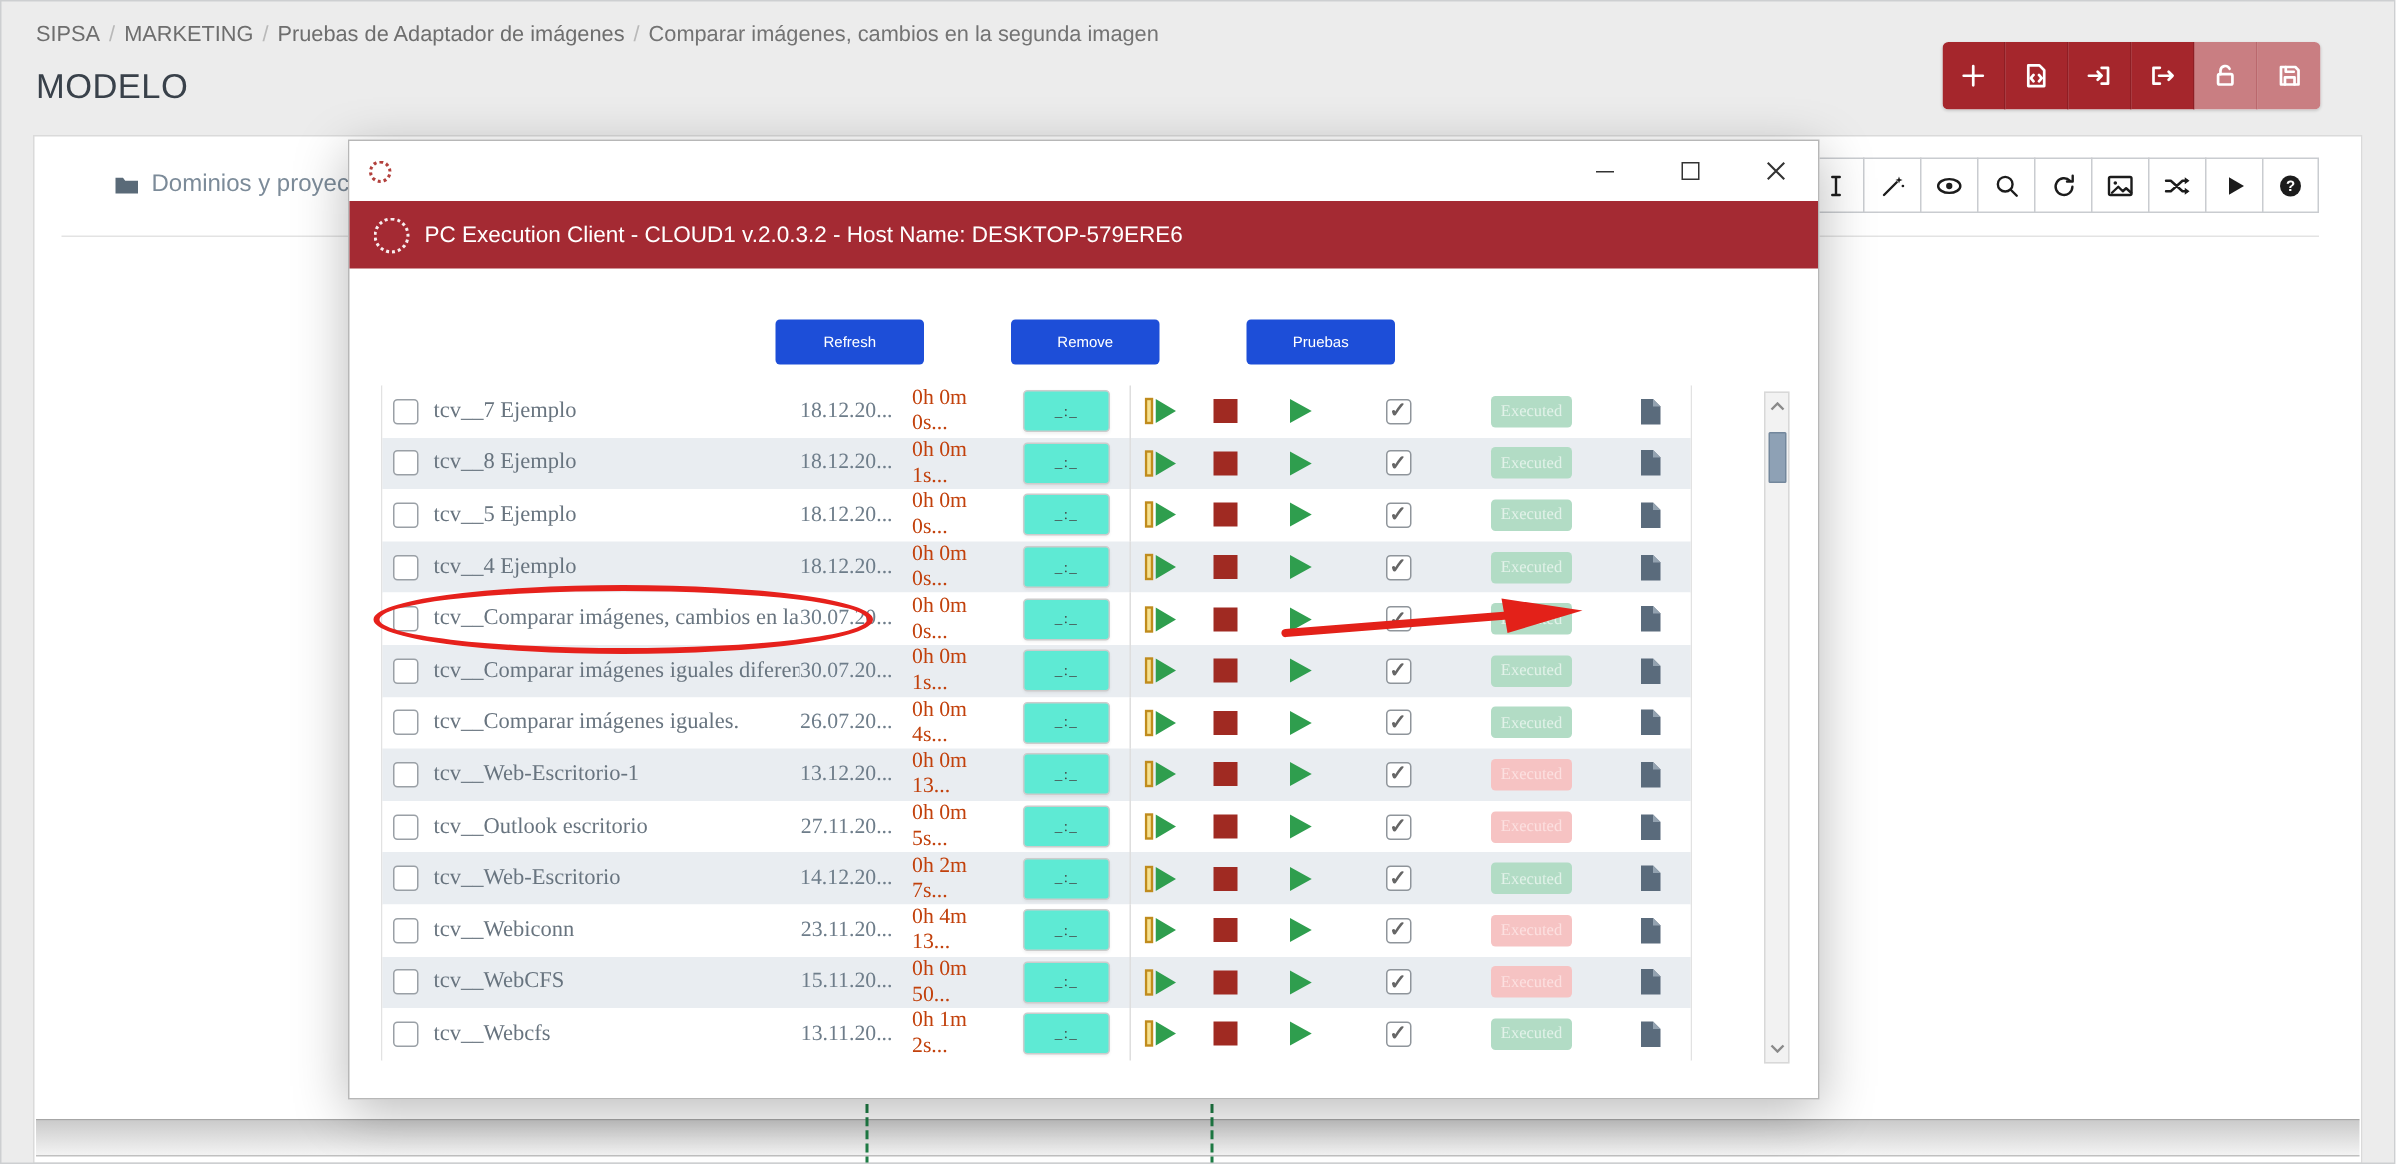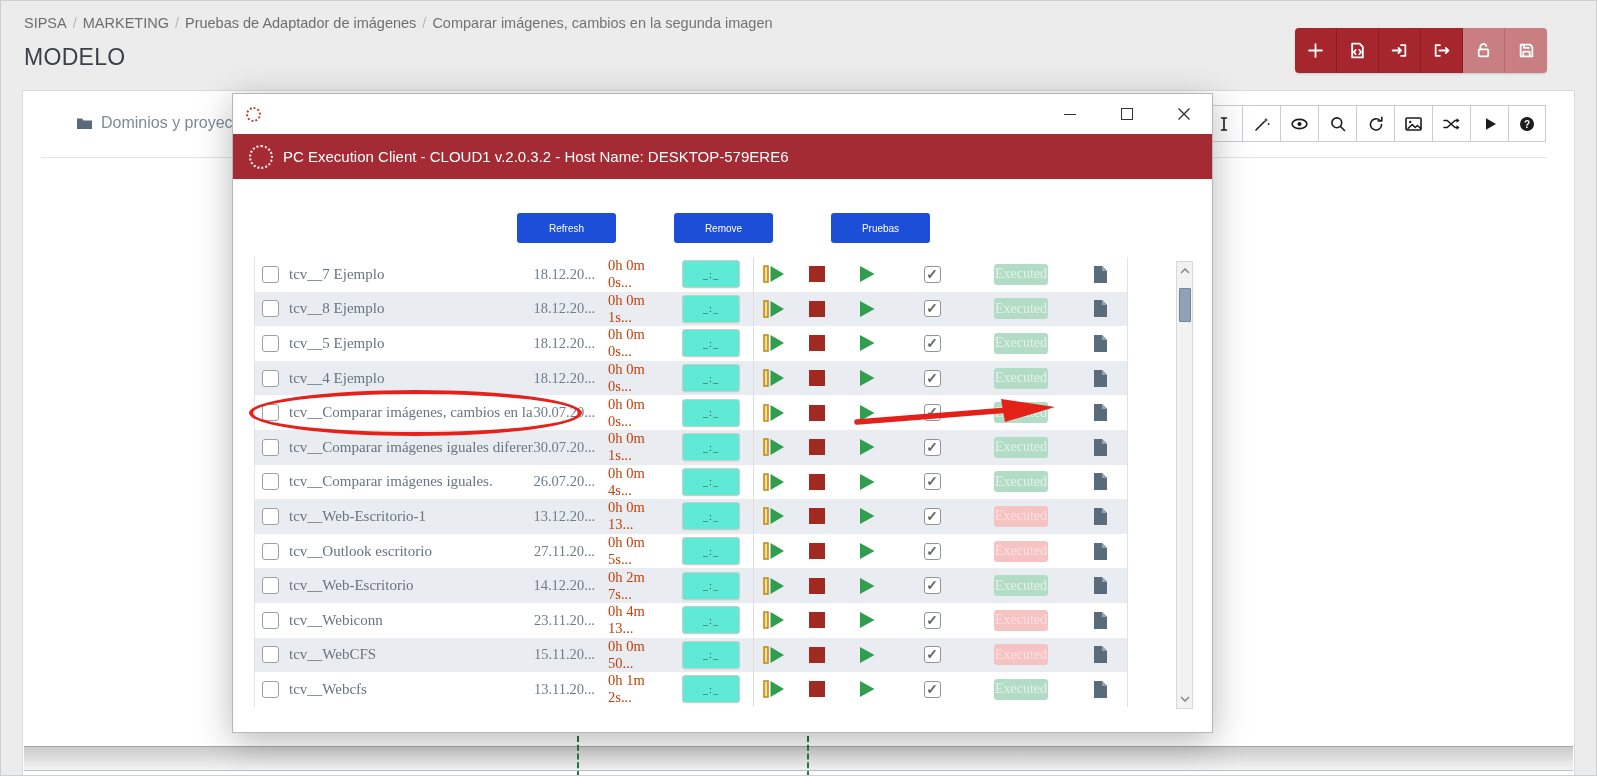--- a/index.html
+++ b/index.html
@@ -71,21 +71,21 @@
   .c-dur  { width:74px; justify-content:flex-start; padding-left:13px; font-size:14.5px; color:#c2410c; }
   .c-time { width:84px; }
   .time-input { width:58px; height:28px; border:1px solid #ccc; border-radius:3px; background:#5eead4; text-align:center; font-size:10px; color:#444; font-family:inherit; box-shadow:0 1px 2px rgba(0,0,0,.06);}
   .time-input::placeholder { color:#444; letter-spacing:1px;}
   .c-stepplay { width:42px; border-left:1px solid #dedede; }
   .c-stop { width:44px; }
   .c-play { width:56px; }
   .c-chk2 { width:74px; }
   .chk2 { width:17px; height:17px; border:1.6px solid #8f959b; border-radius:3px; background:#fff; display:flex; align-items:center; justify-content:center; font-size:14px; color:#666; font-weight:bold; cursor:pointer;}
   .c-badge { width:104px; }
-  .badge { width:54px; height:21px; border-radius:3px; font-size:14px; display:flex; align-items:center; justify-content:center; }
+  .badge { width:54px; height:21px; border-radius:3px; font-size:11px; display:flex; align-items:center; justify-content:center; }
   .badge.success { background:#b2dcc5; color:#e2f2e9; }
   .badge.fail { background:#f6c3c3; color:#fce0e0; }
   .c-doc { width:54px; cursor:pointer;}
   .stop-sq { width:16px; height:16px; background:#a02a22; cursor:pointer;}
   .icon-btn { cursor:pointer; display:flex; align-items:center; justify-content:center;}
 
   
   .scrollbar { position:absolute; left:943px; top:167px; width:17px; height:448px; background:#f2f2f2; border:1px solid #d8d8d8; }
   .sb-arrow { position:absolute; left:0; width:15px; height:16px; display:flex; align-items:center; justify-content:center; cursor:pointer;}
   .sb-up { top:1px; } .sb-down { bottom:1px; }

